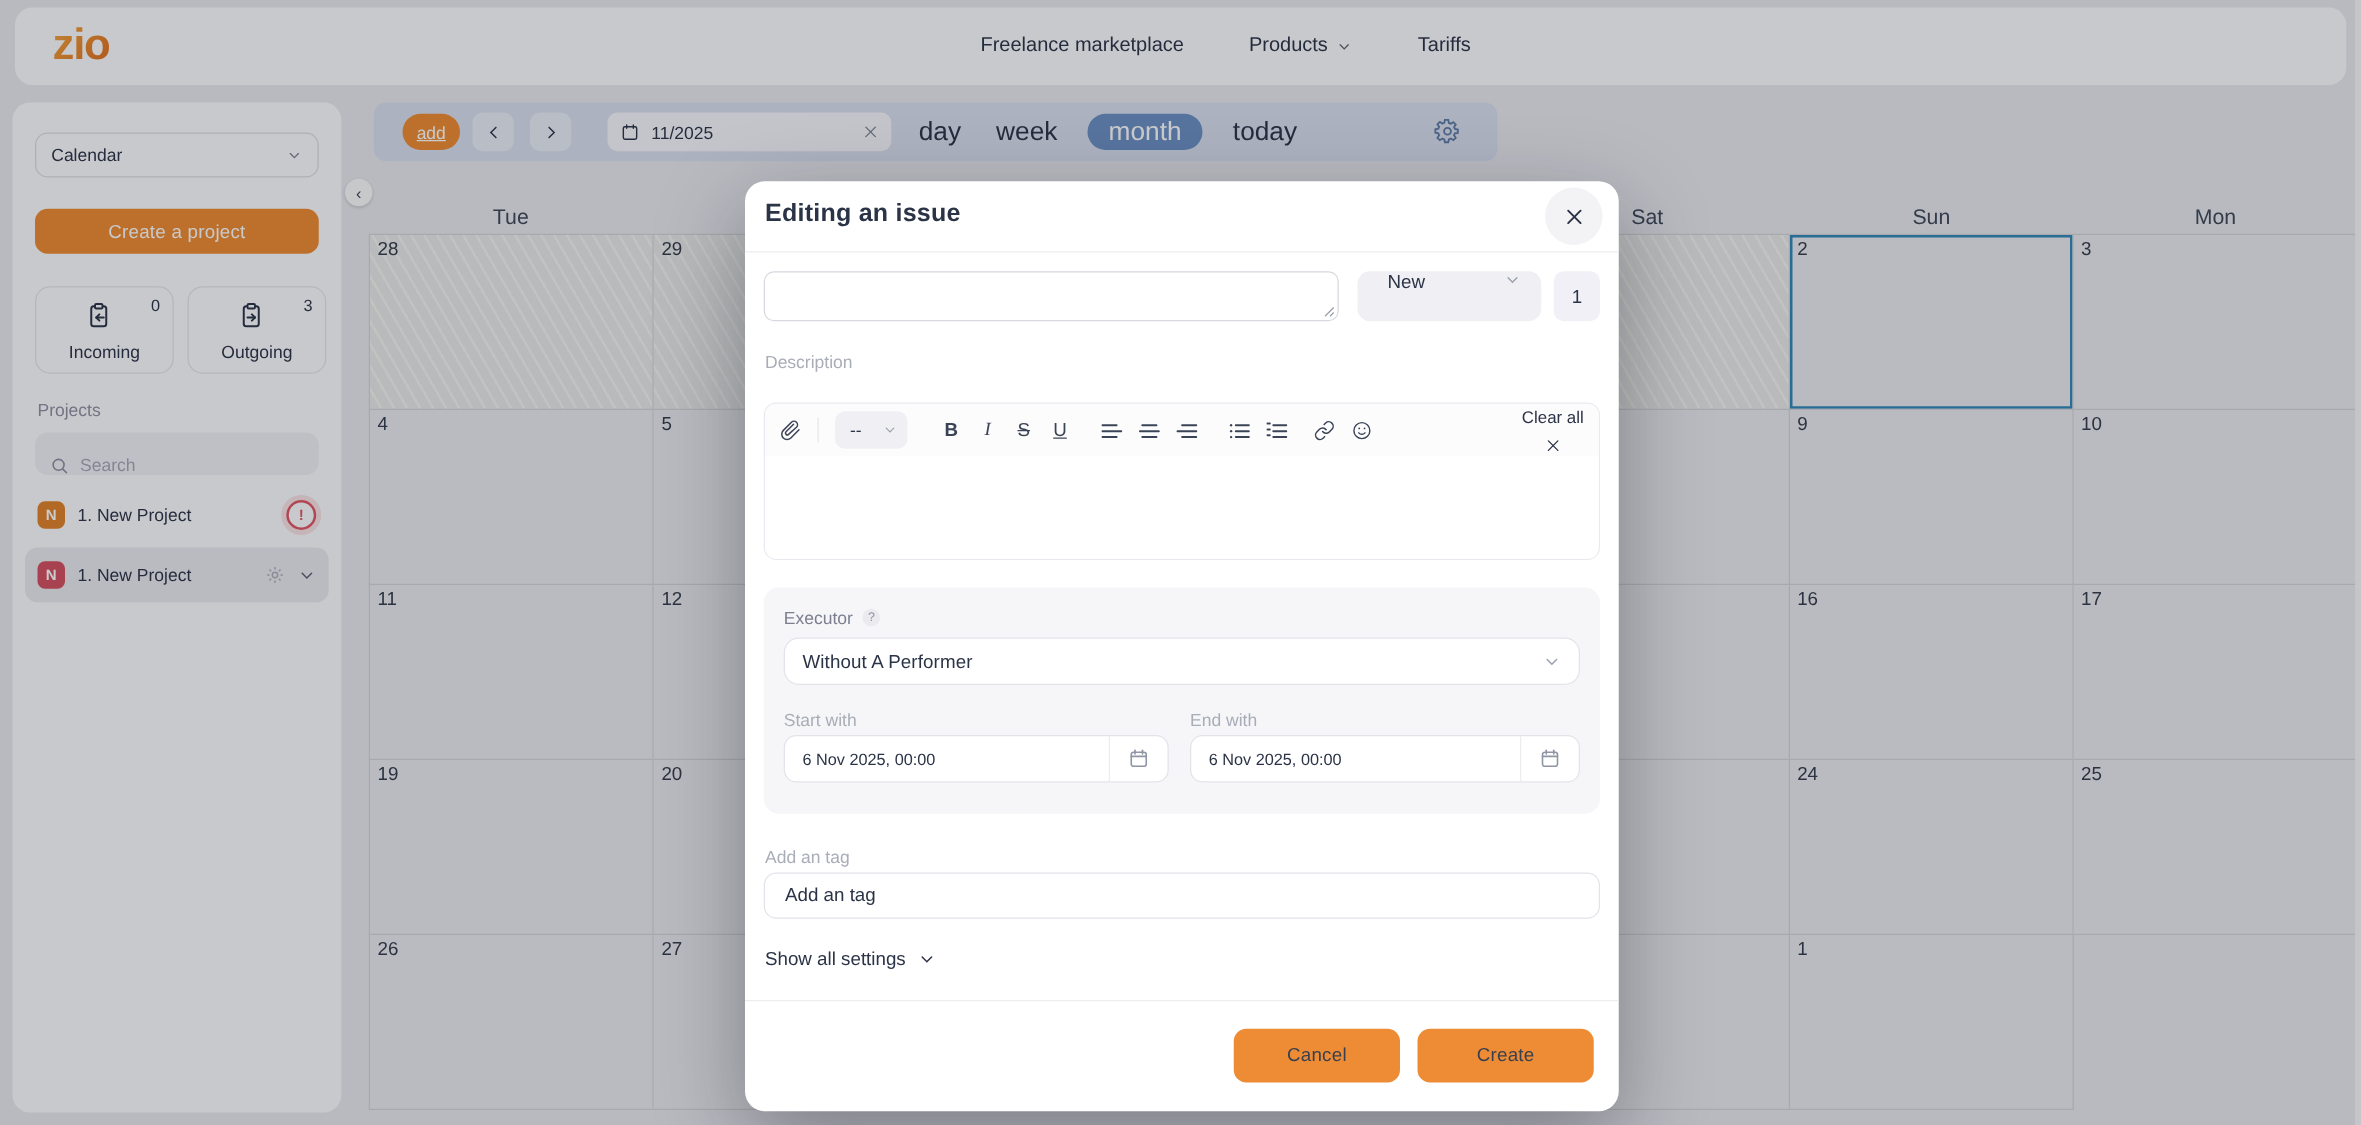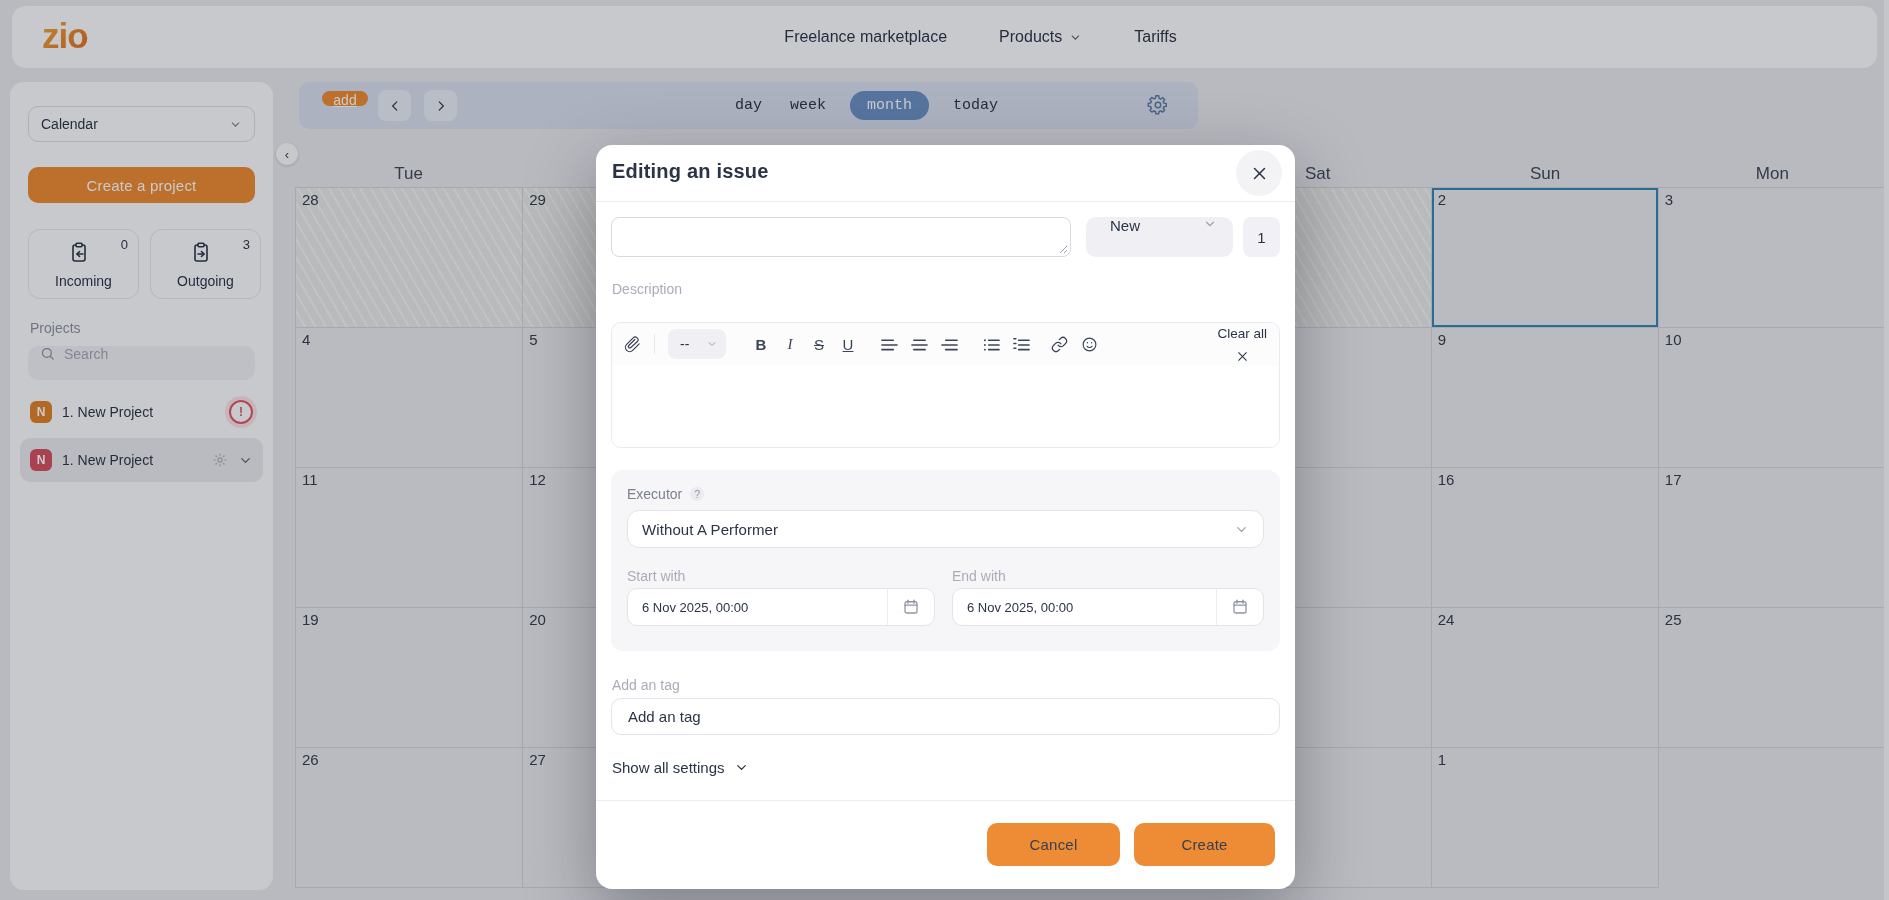--- a/index.html
+++ b/index.html
@@ -21,37 +21,37 @@
   .side-select{position:absolute;left:18px;top:24px;width:227px;height:36px;border:1px solid #dcdce3;border-radius:10px;
       display:flex;align-items:center;justify-content:space-between;padding:0 12px;box-sizing:border-box;font-size:14px;color:#2b3347;}
   .create-btn{position:absolute;left:18px;top:85px;width:227px;height:36px;background:#ed8a2f;border:none;border-radius:10px;
       color:#fdfdfd;font-size:15px;font-family:inherit;letter-spacing:.2px;}
   .counter-card{position:absolute;top:147px;width:111px;height:70px;border:1px solid #e5e5ec;border-radius:12px;box-sizing:border-box;}
   .counter-card .cnt{position:absolute;top:7px;right:10px;font-size:13px;color:#2b3347;}
   .counter-card .cicon{position:absolute;top:11px;left:38px;}
   .counter-card .clabel{position:absolute;bottom:9px;width:100%;text-align:center;font-size:14px;color:#2b3347;}
   .projects-label{position:absolute;left:20px;top:238px;font-size:14px;color:#8b90a0;}
   .searchbox{position:absolute;left:18px;top:264px;width:227px;height:34px;background:#f1f1f5;border-radius:10px;
-      display:flex;align-items:flex-start;gap:9px;padding:0 12px;box-sizing:border-box;}
+      display:flex;align-items:flex-end;gap:9px;padding:0 12px;box-sizing:border-box;}
   .searchbox .ph{font-size:14px;color:#a3a8b5;}
   .proj-item{position:absolute;left:10px;width:243px;display:flex;align-items:center;gap:10px;padding:0 10px;box-sizing:border-box;}
   .pbadge{width:22px;height:22px;border-radius:6px;color:#fff;font-size:12px;font-weight:700;display:flex;align-items:center;justify-content:center;flex:none;}
   .pname{font-size:14px;color:#2b3347;flex:1 1 auto;white-space:nowrap;}
   .alerticon{width:20px;height:20px;border-radius:50%;border:2px solid #e05563;color:#e05563;font-size:12px;font-weight:700;
       display:flex;align-items:center;justify-content:center;box-shadow:0 0 0 4px #f9e2e4;}
   
   .cal-toolbar{position:absolute;left:299px;top:82px;width:899px;height:47px;background:#d9dfee;border-radius:10px;}
-  .add-btn{position:absolute;left:23px;top:9px;width:46px;height:15px;border-radius:15px;background:#ed8a2f;border:none;
+  .add-btn{position:absolute;left:23px;top:9px;width:46px;height:29px;border-radius:15px;background:#ed8a2f;border:none;
       color:#fff;font-size:14px;font-family:inherit;text-decoration:underline;}
   .navarrow{position:absolute;top:8px;width:33px;height:31px;border-radius:8px;background:#e9edf6;display:flex;align-items:center;justify-content:center;}
   .datefield{position:absolute;left:187px;top:8px;width:227px;height:31px;background:#f7f8fb;border-radius:8px;
       display:flex;align-items:center;padding:0 10px;box-sizing:border-box;gap:9px;}
   .datefield .dval{font-size:14px;color:#2b3347;flex:1;}
   .views{position:absolute;left:432px;top:0;height:47px;display:flex;align-items:center;gap:20px;}
-  .view{font-size:15px;color:#2b3347;background:none;border:none;font-family:Liberation Mono, monospace;padding:0 4px;}
+  .view{font-size:21px;color:#2b3347;background:none;border:none;font-family:Liberation Sans, sans-serif;padding:0 4px;}
   .view.active{background:#6b8fc4;color:#fff;border-radius:15px;height:29px;padding:0 17px;}
   .gearbtn{position:absolute;left:848px;top:12px;}
   .collapse-btn{position:absolute;left:276px;top:143px;width:22px;height:22px;border-radius:50%;background:#fbfbfc;
       box-shadow:0 1px 3px rgba(0,0,0,.18);display:flex;align-items:center;justify-content:center;font-size:13px;color:#3b4352;}
   
   .calendar{position:absolute;left:295px;top:160px;width:1591px;height:727px;}
   .dow-row{display:grid;grid-template-columns:repeat(7,1fr);height:27px;}
   .dow{display:flex;align-items:center;justify-content:center;font-size:17px;color:#3e4758;}
   .grid{display:grid;grid-template-columns:repeat(7,1fr);grid-template-rows:repeat(5,140px);
       border-left:1px solid #d2d3d8;border-top:1px solid #d2d3d8;box-sizing:border-box;}
@@ -213,20 +213,36 @@
           </svg>
       </span>
     </div>
     <div class="navarrow" style="left:125px;">
       <span>
         <svg width="14" height="14" viewBox="0 0 24 24" fill="none" stroke="#2b3347" stroke-width="2" stroke-linecap="round">
             <polyline points="9 5 16 12 9 19"></polyline>
           </svg>
       </span>
     </div>
+    <div class="datefield">
+      <span>
+        <svg width="16" height="16" viewBox="0 0 24 24" fill="none" stroke="#2b3347" stroke-width="1.7" stroke-linecap="round">
+            <rect x="4" y="5" width="16" height="15" rx="2"></rect>
+            <line x1="8" y1="3" x2="8" y2="7"></line>
+            <line x1="16" y1="3" x2="16" y2="7"></line>
+          </svg>
+      </span>
+      <span class="dval">11/2025</span>
+      <span>
+        <svg width="13" height="13" viewBox="0 0 24 24" fill="none" stroke="#7a8090" stroke-width="2" stroke-linecap="round">
+            <line x1="5" y1="5" x2="19" y2="19"></line>
+            <line x1="19" y1="5" x2="5" y2="19"></line>
+          </svg>
+      </span>
+    </div>
     <div class="views">
         <button class="view">day</button>
         <button class="view">week</button>
         <button class="view active">month</button>
         <button class="view">today</button>
       </div>
     <span class="gearbtn">
       <svg width="22" height="22" viewBox="0 0 24 24" fill="#5f7ba5">
         <path d="M12 8.2a3.8 3.8 0 1 0 0 7.6 3.8 3.8 0 0 0 0-7.6zm0 6a2.2 2.2 0 1 1 0-4.4 2.2 2.2 0 0 1 0 4.4z"></path>
         <path d="M21 13.5v-3l-2.6-.5a7 7 0 0 0-.7-1.7l1.5-2.2-2.1-2.1-2.2 1.5a7 7 0 0 0-1.7-.7L12.7 2h-3l-.5 2.6a7 7 0 0 0-1.7.7L5.3 3.8 3.2 5.9l1.5 2.2a7 7 0 0 0-.7 1.7L1.4 10.3v3l2.6.5a7 7 0 0 0 .7 1.7l-1.5 2.2 2.1 2.1 2.2-1.5a7 7 0 0 0 1.7.7l.5 2.6h3l.5-2.6a7 7 0 0 0 1.7-.7l2.2 1.5 2.1-2.1-1.5-2.2a7 7 0 0 0 .7-1.7z" fill="none" stroke="#5f7ba5" stroke-width="1.6"></path>

